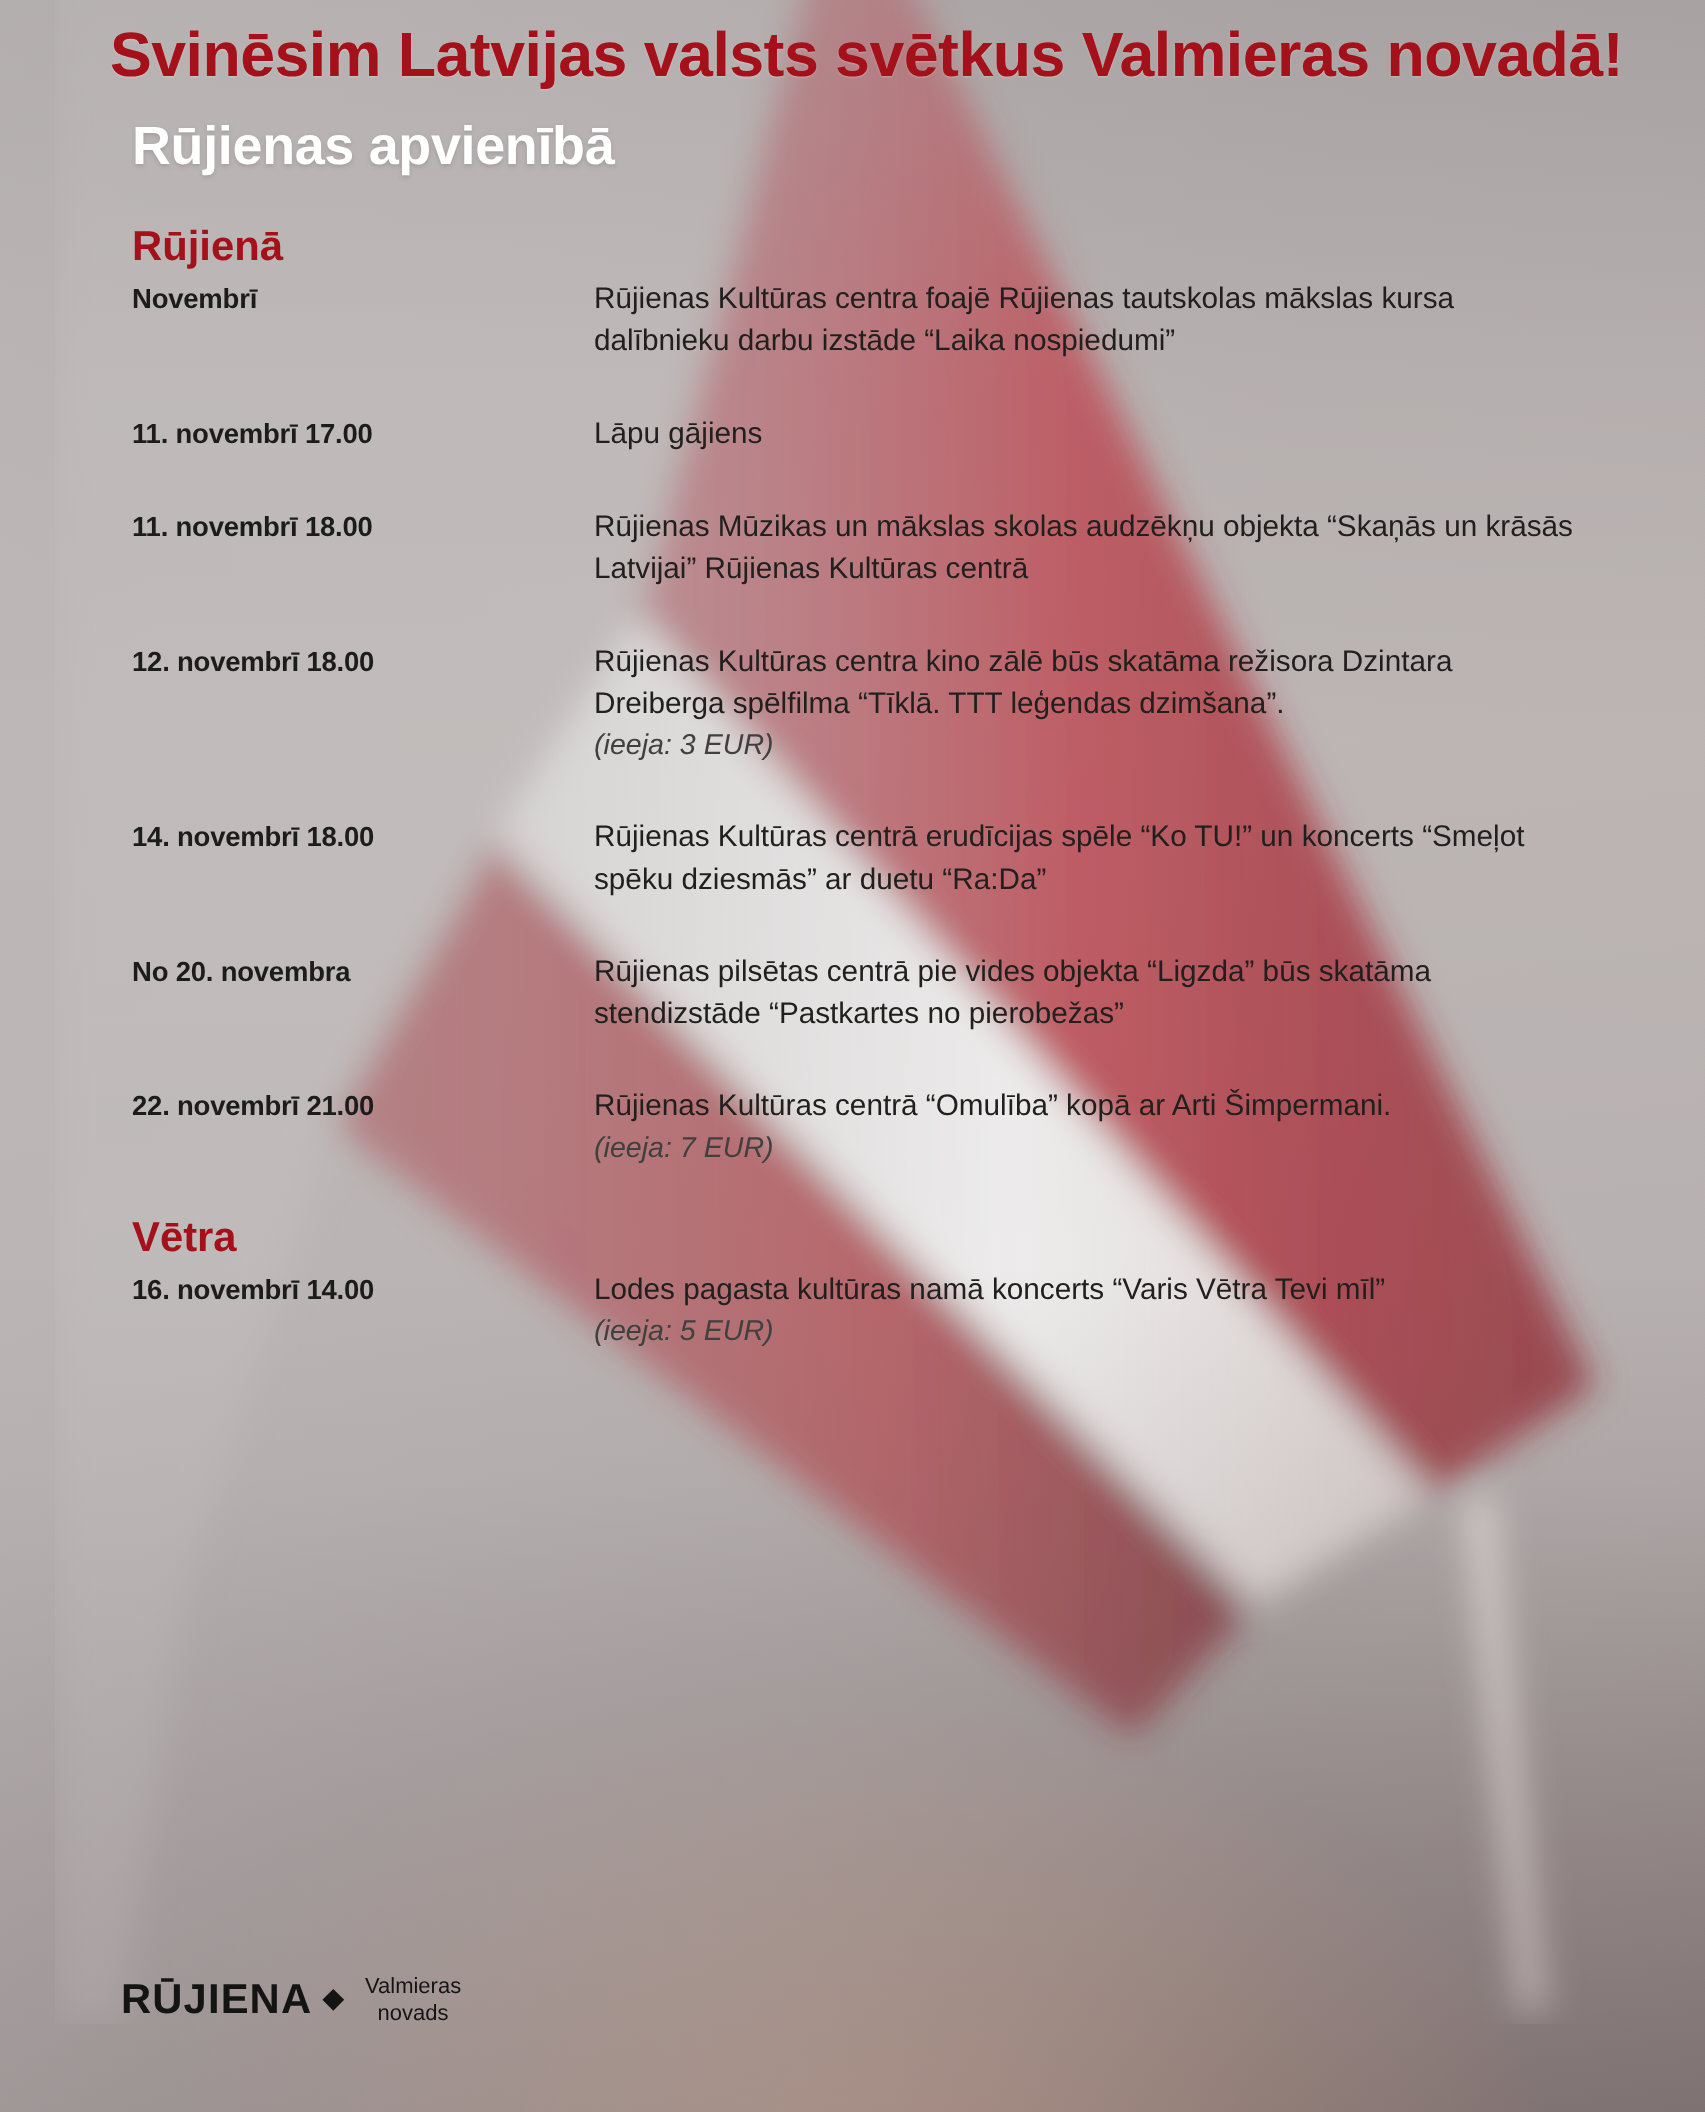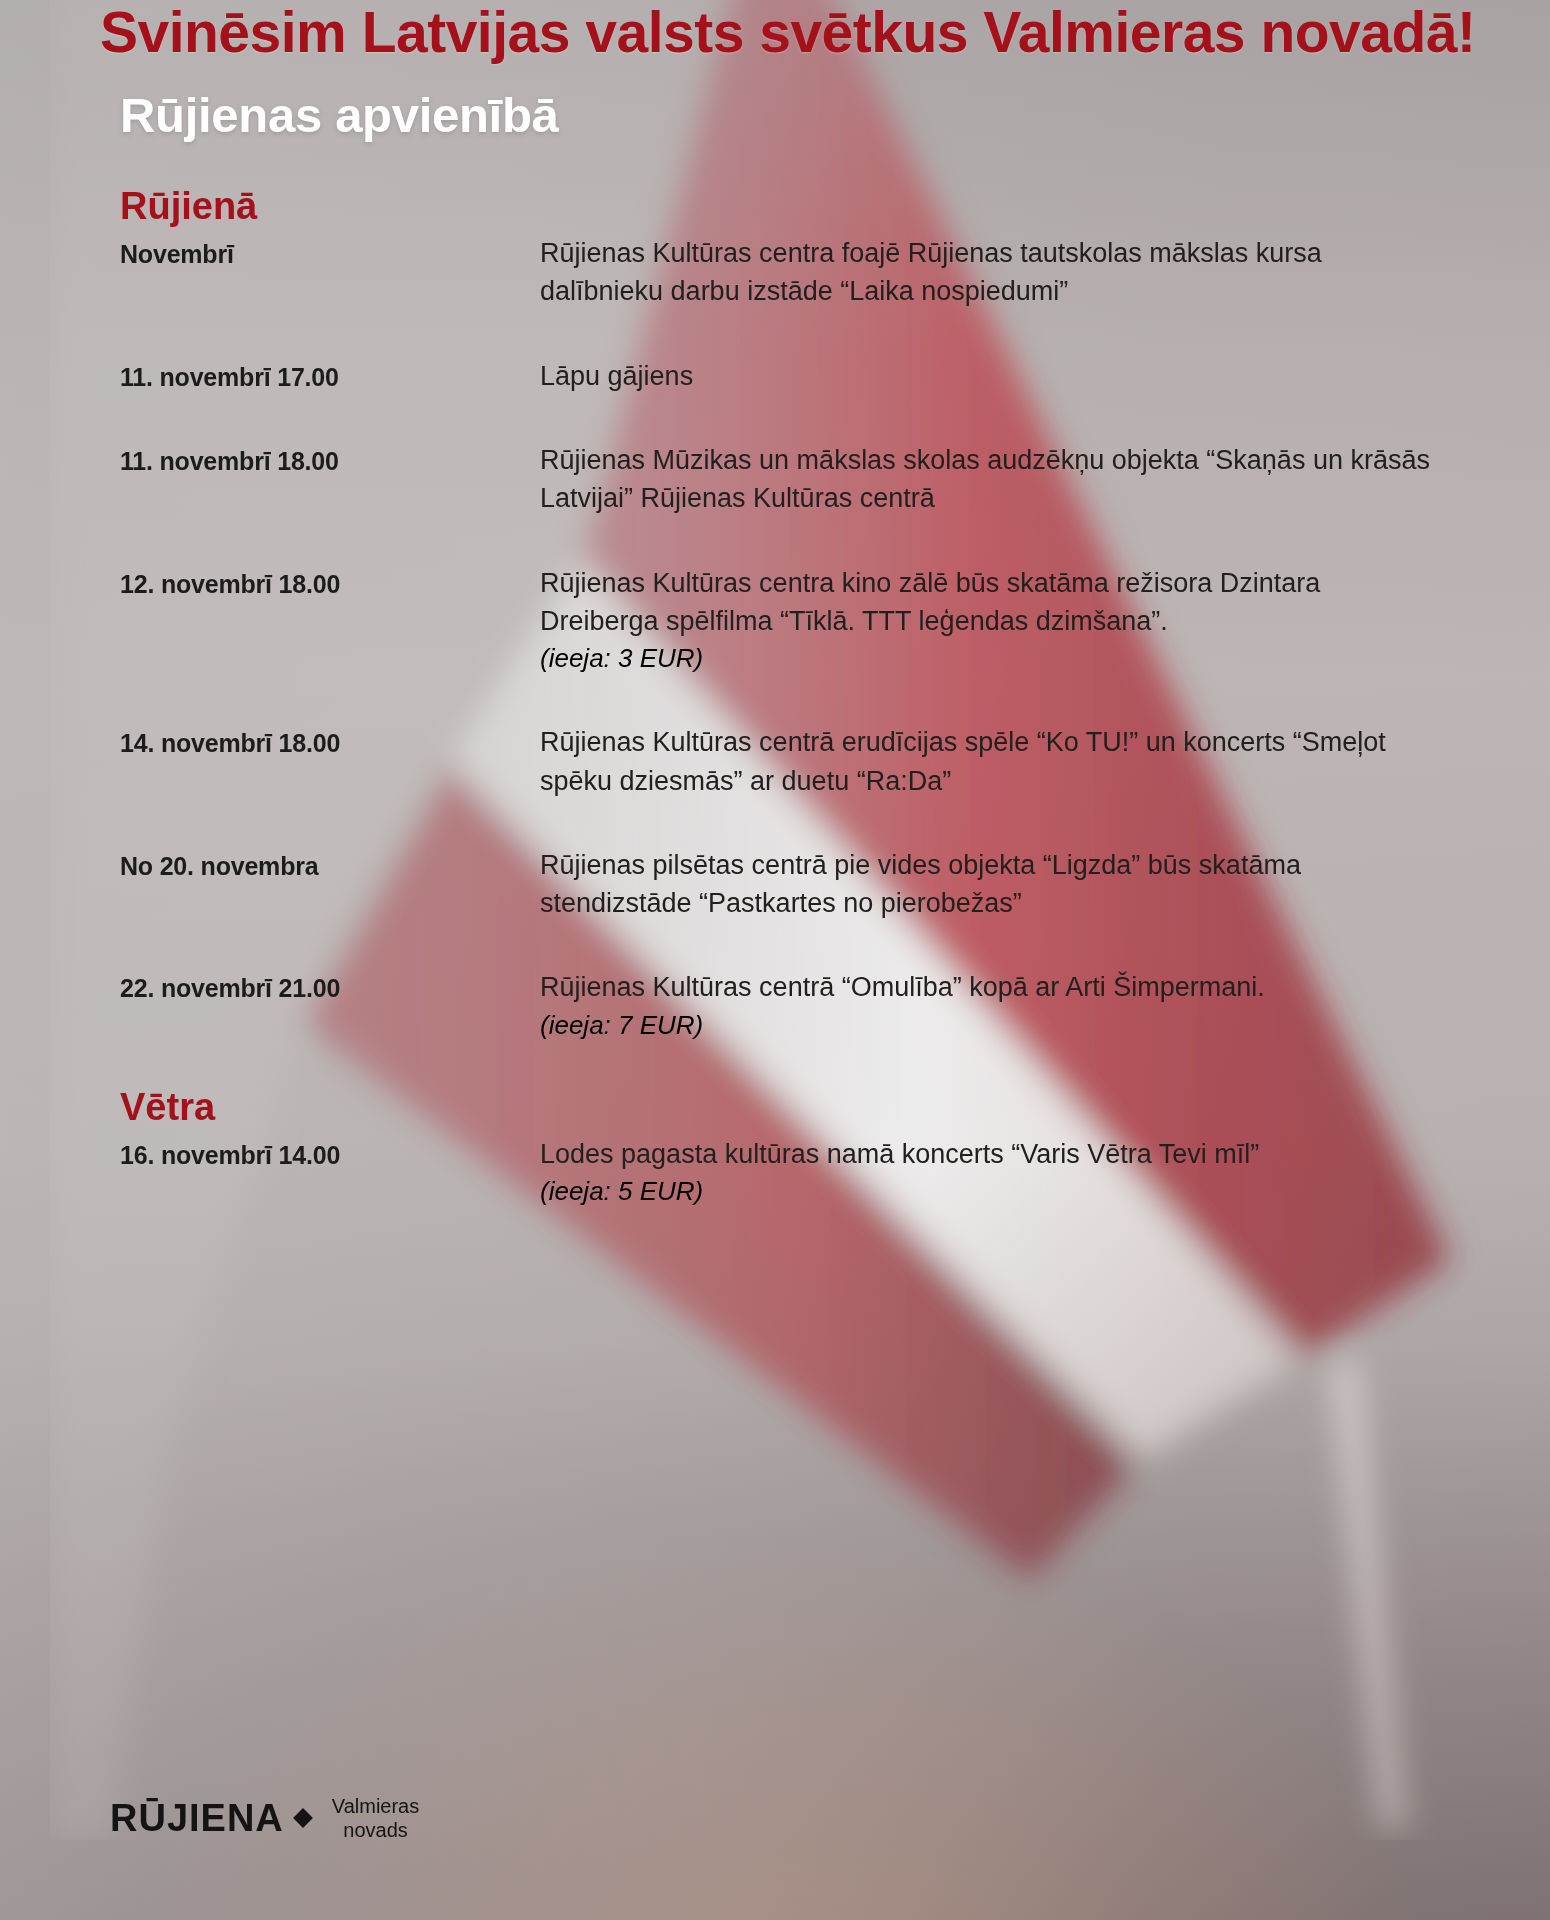--- a/index.html
+++ b/index.html
@@ -51,21 +51,21 @@
   .scrim {
     position: absolute;
     inset: 0;
     background: linear-gradient(90deg, rgba(190,186,186,0.55) 0%, rgba(190,186,186,0.30) 45%, rgba(190,186,186,0.10) 75%, rgba(190,186,186,0.05) 100%);
   }
 
   
   .content {
     position: relative;
     z-index: 5;
-    padding: 0 40px 0 100px;
+    padding: 18px 40px 0 100px;
   }
 
   .title {
     color: #a4111a;
     font-size: 57px;
     line-height: 1.14;
     font-weight: bold;
     letter-spacing: -0.5px;
     margin: 0;
     text-shadow: 0 1px 2px rgba(255,255,255,0.25);
@@ -113,21 +113,21 @@
   .what {
     flex: 1 1 auto;
     color: #22201f;
     font-size: 27px;
     line-height: 1.42;
     max-width: 900px;
   }
   .note {
     font-style: italic;
     font-size: 26px;
-    color: #000000;
+    color: #404040;
     display: block;
   }
 
   
   .footer {
     position: absolute;
     left: 110px;
     bottom: 78px;
     z-index: 6;
     display: flex;

